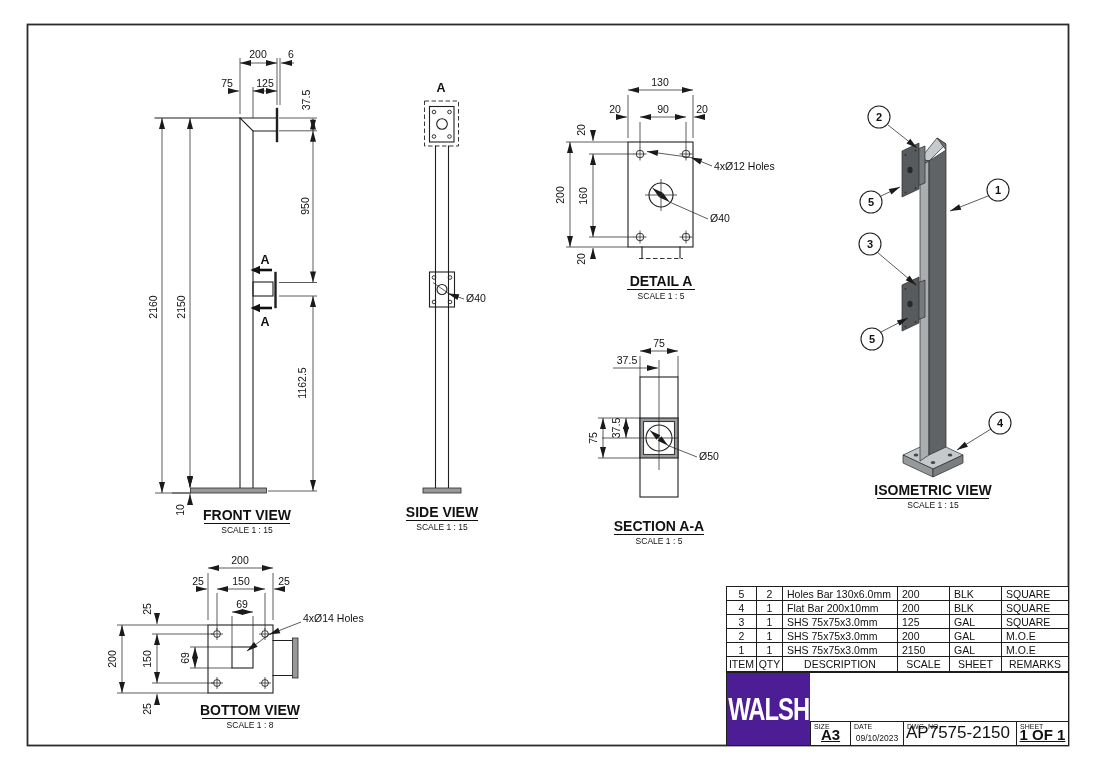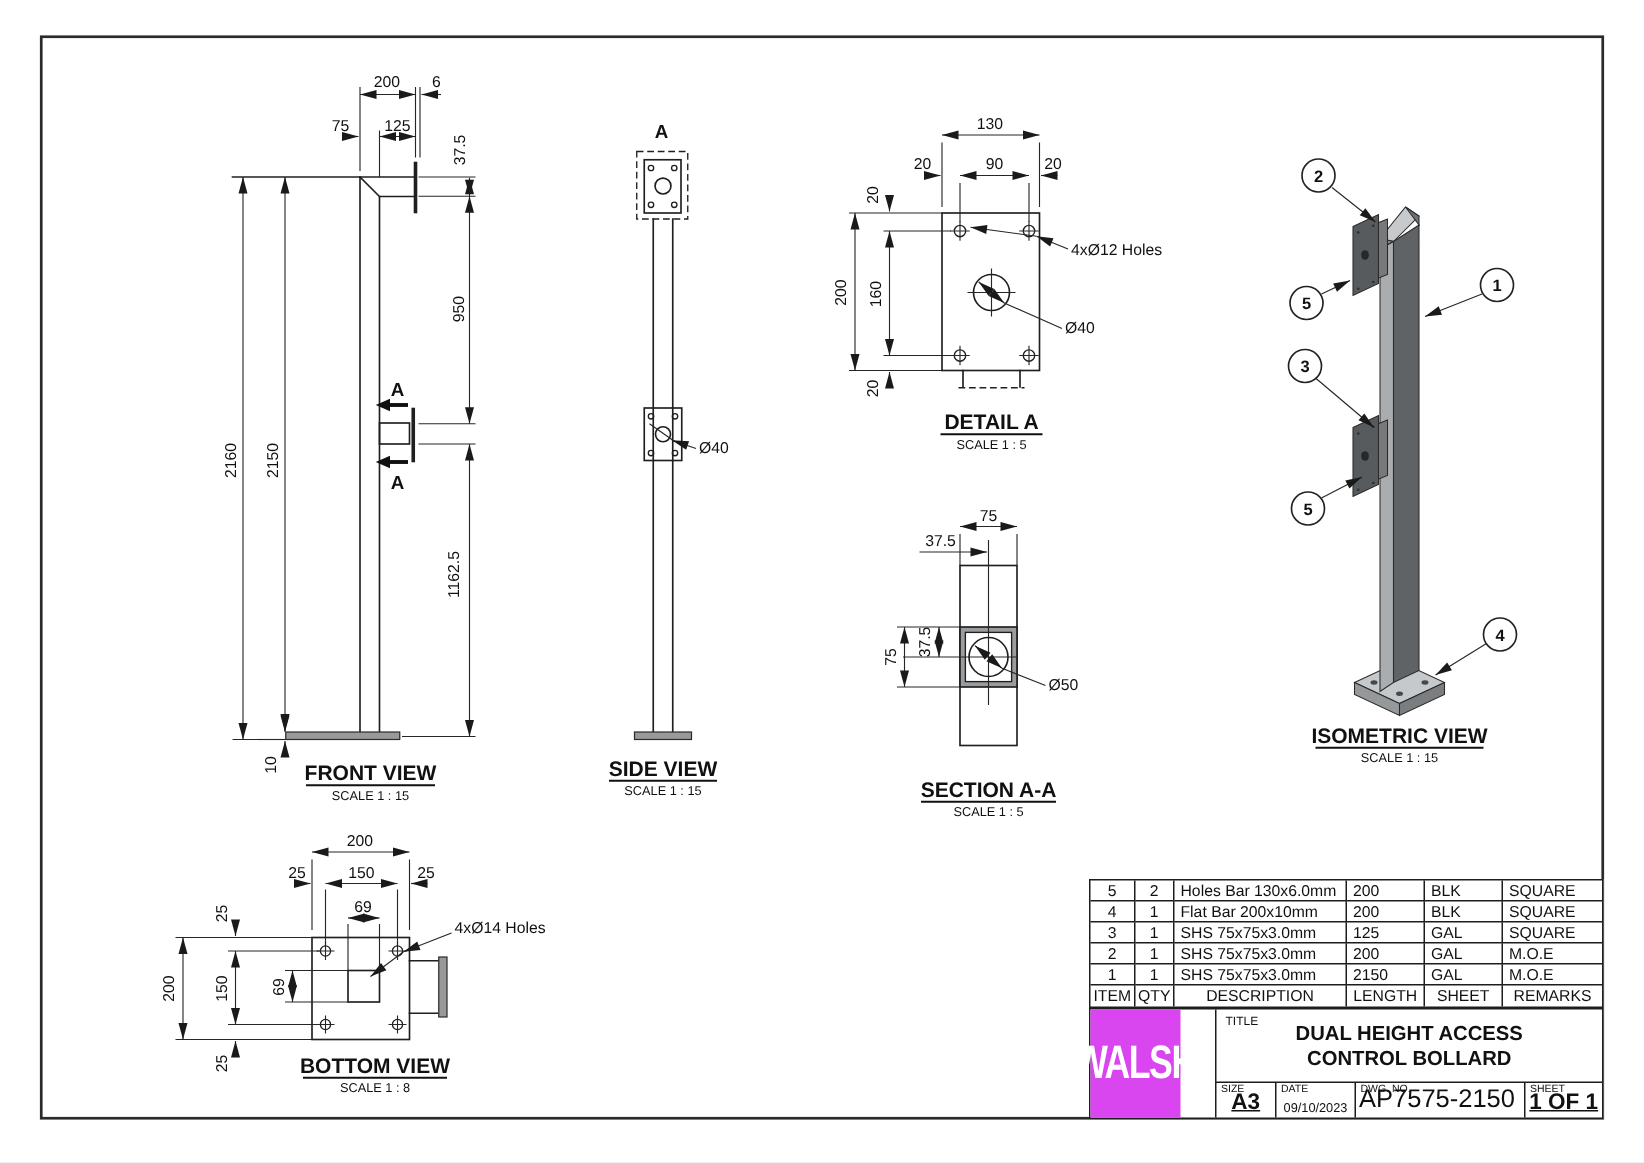--- a/index.html
+++ b/index.html
@@ -27,21 +27,21 @@
           border:1.6px solid #1d1d1d;box-sizing:border-box;background:#fff;
           font-size:10.5px;color:#111;}
   .ptable>div{border-right:1px solid #1d1d1d;border-bottom:1px solid #1d1d1d;
           display:flex;align-items:center;justify-content:center;overflow:hidden;white-space:nowrap;}
   .ptable>div:nth-child(6n){border-right:none;}
   .ptable>div:nth-child(n+31){border-bottom:none;text-align:center;}
   .ptable .cl{justify-content:flex-start;padding-left:4px;}
   
   .tblock{position:absolute;left:726px;top:672px;width:343px;height:74px;
           border:1.6px solid #1d1d1d;box-sizing:border-box;background:#fff;color:#111;}
-  .logo{position:absolute;left:0;top:0;width:60px;height:100%;background:#d946ef;
+  .logo{position:absolute;left:0;top:0;width:83px;height:100%;background:#4c1d95;
         display:flex;align-items:center;justify-content:center;}
   .logo span{color:#fff;font-weight:800;font-size:25px;letter-spacing:-1px;
         transform:scale(0.95,1.25);}
   .ttl-area{position:absolute;left:83px;top:0;right:0;height:48px;border-left:1px solid #1d1d1d;}
   .ttl-label{position:absolute;left:6px;top:3px;font-size:8px;}
   .ttl-main{position:absolute;left:0;right:0;top:8px;text-align:center;
         font-weight:bold;font-size:13.5px;line-height:1.25;}
   .meta-row{position:absolute;left:83px;right:0;top:48px;bottom:0;border-left:1px solid #1d1d1d;
         border-top:1px solid #1d1d1d;display:flex;}
   .meta-cell{position:relative;border-right:1px solid #1d1d1d;height:100%;box-sizing:border-box;}
@@ -355,35 +355,28 @@
     <div>1</div>
     <div>1</div>
     <div class="cl">SHS 75x75x3.0mm</div>
     <div class="cl">2150</div>
     <div class="cl">GAL</div>
     <div class="cl">M.O.E</div>
 
     <div>ITEM</div>
     <div>QTY</div>
     <div>DESCRIPTION</div>
-    <div>LENGTH</div>
+    <div>SCALE</div>
     <div>SHEET</div>
     <div>REMARKS</div>
   </div>
 
   <div class="tblock">
     <div class="logo">
       <span>WALSH</span>
-    </div>
-    <div class="ttl-area">
-      <div class="ttl-label">TITLE</div>
-      <div class="ttl-main">
-        <div>DUAL HEIGHT ACCESS</div>
-        <div>CONTROL BOLLARD</div>
-      </div>
     </div>
     <div class="meta-row">
       <div class="meta-cell c-size">
         <span class="m-label">SIZE</span>
         <span class="m-val bold">A3</span>
       </div>
       <div class="meta-cell c-date">
         <span class="m-label">DATE</span>
         <span class="m-val small">09/10/2023</span>
       </div>

